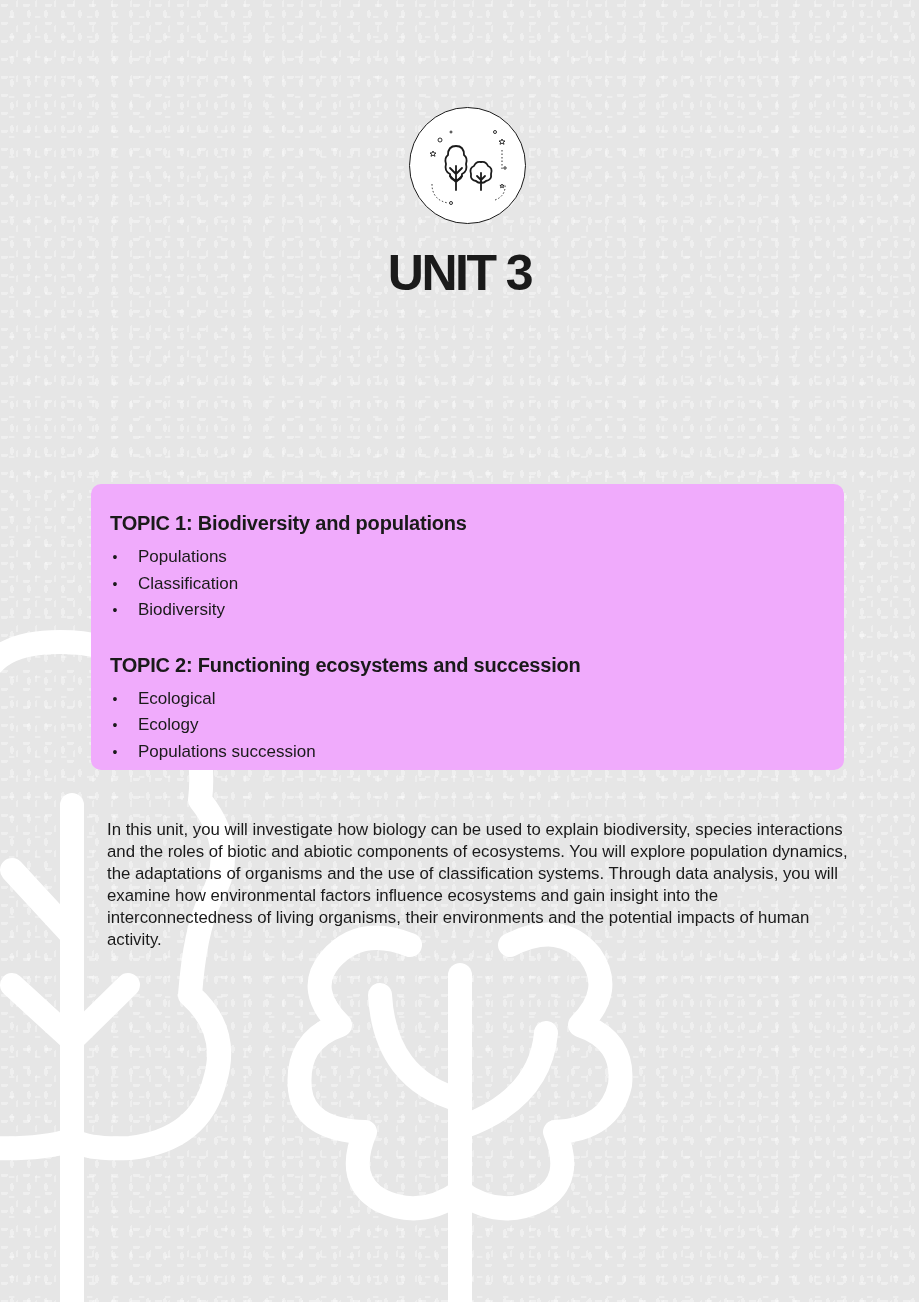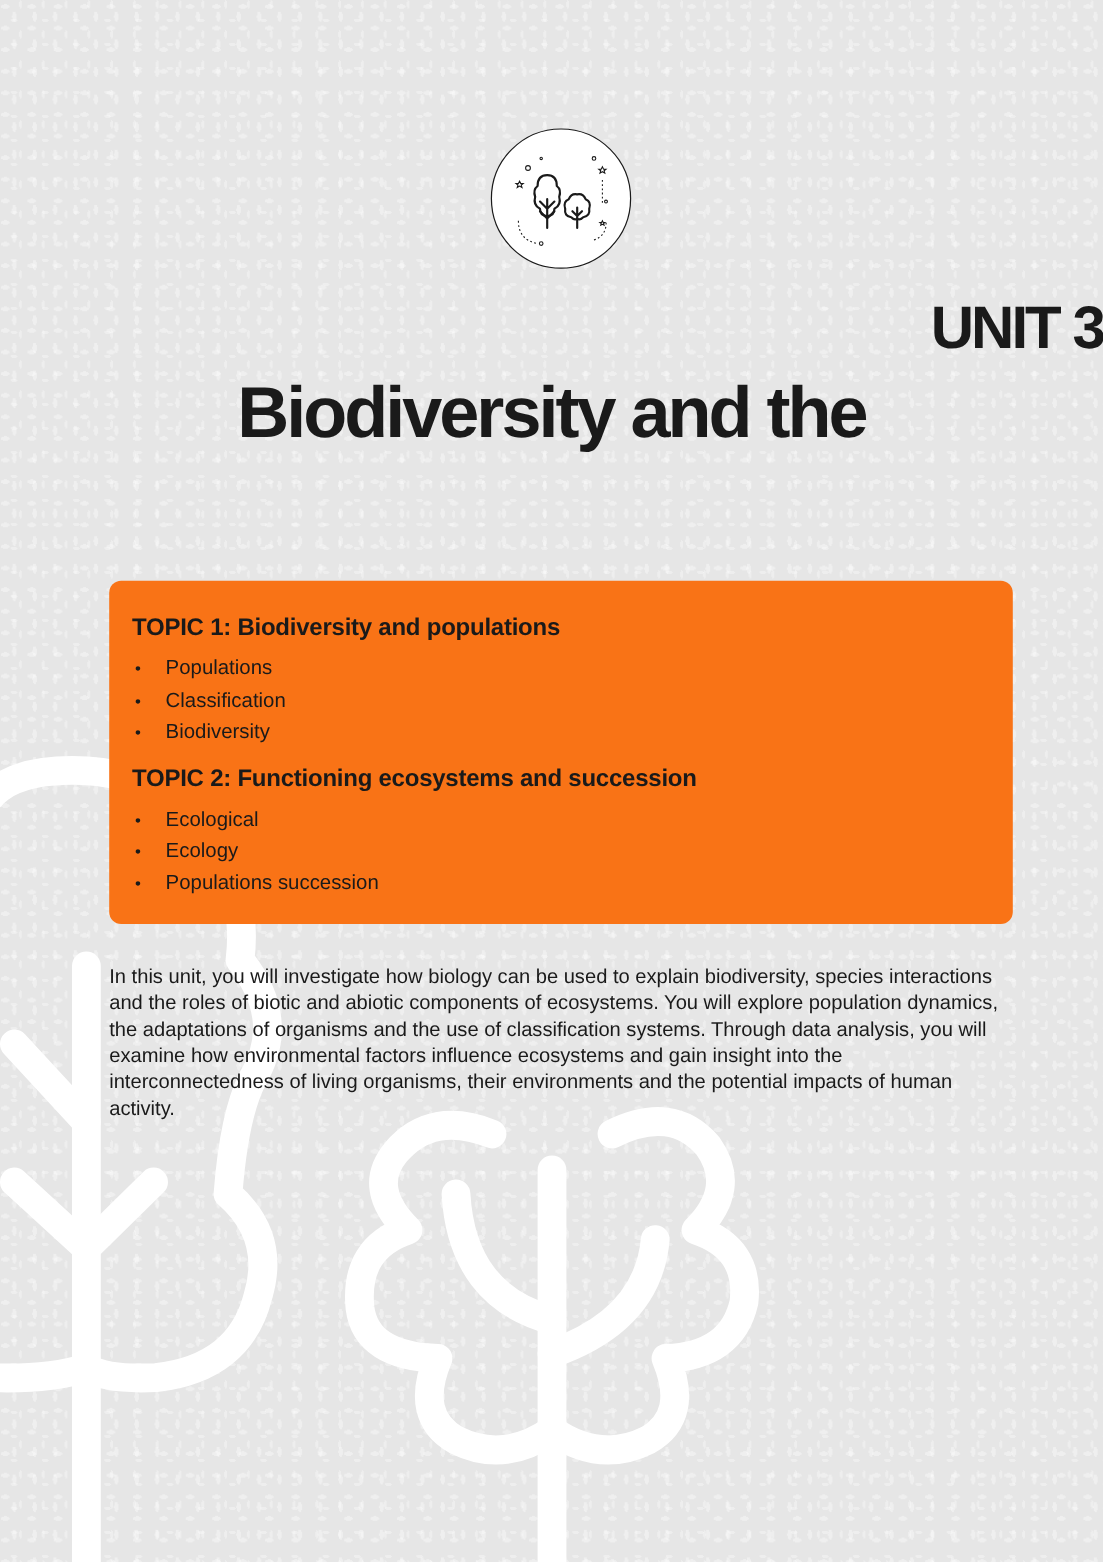--- a/index.html
+++ b/index.html
@@ -19,46 +19,46 @@
       background-size: 22px 18px, 17px 23px, 26px 20px, 19px 25px;
       pointer-events: none;
     }
     .trees-bg { position: absolute; left: 0; top: 0; width: 919px; height: 1302px; pointer-events: none; }
     .badge {
       position: absolute; left: 409px; top: 107px; width: 117px; height: 117px;
       border-radius: 50%; background: #ffffff; border: 1px solid #1a1a1a; box-sizing: border-box;
     }
     .badge svg { position: absolute; left: 0; top: 0; }
     .unit {
-      position: absolute; left: 0; top: 244px; width: 919px; text-align: right;
+      position: absolute; left: 0; top: 244px; width: 919px; text-align: center;
       font-size: 50px; font-weight: bold; letter-spacing: -2.5px; line-height: 58px;
     }
     .title {
       position: absolute; left: 0; top: 308px; width: 919px; text-align: center;
       font-size: 60px; font-weight: bold; letter-spacing: -2.5px; line-height: 72px;
     }
     .card {
       position: absolute; left: 91px; top: 484px; width: 753px; height: 286px;
-      background: #f97316; border-radius: 10px; box-sizing: border-box;
+      background: #f0abfc; border-radius: 10px; box-sizing: border-box;
       padding: 26px 19px 0 19px;
     }
     .topic-title {
       font-size: 20px; font-weight: bold; margin: 0; line-height: 26px; letter-spacing: -0.2px;
     }
     ul.topic-list { list-style: none; margin: 8px 0 0 0; padding: 0; }
     ul.topic-list li {
       position: relative; font-size: 17px; line-height: 26.5px; padding-left: 28px; color: #1a1a1a;
     }
     ul.topic-list li .bullet {
       position: absolute; left: 0; top: 0; width: 10px; text-align: center; font-size: 14px;
     }
-    .topic-block + .topic-block { margin-top: 12px; }
+    .topic-block + .topic-block { margin-top: 28px; }
     .intro {
       position: absolute; left: 91px; top: 803px; width: 760px;
-      font-size: 16.8px; line-height: 22px; color: #1a1a1a; margin: 0;
+      font-size: 16.8px; line-height: 22px; color: #1a1a1a; margin: 16px;
     }
   </style>
 </head>
 <body>
 
 <div class="texture"></div>
 
 <svg class="trees-bg" viewBox="0 0 919 1302" xmlns="http://www.w3.org/2000/svg">
   <g fill="none" stroke="#ffffff" stroke-width="24" stroke-linecap="round" stroke-linejoin="round">
 
@@ -101,21 +101,20 @@
       <circle cx="41" cy="24" r="1"></circle>
       <path d="M23 43 l1 2 2 0 -1.6 1.3 .6 2 -2 -1.2 -2 1.2 .6 -2 -1.6 -1.3 2 0 z"></path>
       <path d="M92 31 l1 2 2 0 -1.6 1.3 .6 2 -2 -1.2 -2 1.2 .6 -2 -1.6 -1.3 2 0 z"></path>
       <path d="M92 76 l.7 1.4 1.4 0 -1.1 .9 .4 1.4 -1.4 -.8 -1.4 .8 .4 -1.4 -1.1 -.9 1.4 0 z"></path>
     </g>
   </svg>
 </div>
 
 <div class="unit">UNIT 3</div>
 <div class="title">
-  <div>Biodiversity and the</div>
 </div>
 
 <div class="card">
   <div class="topic-block">
     <h2 class="topic-title">TOPIC 1: Biodiversity and populations</h2>
     <ul class="topic-list">
       <li><span class="bullet">•</span><span>Populations</span></li>
       <li><span class="bullet">•</span><span>Classification</span></li>
       <li><span class="bullet">•</span><span>Biodiversity</span></li>
     </ul>

